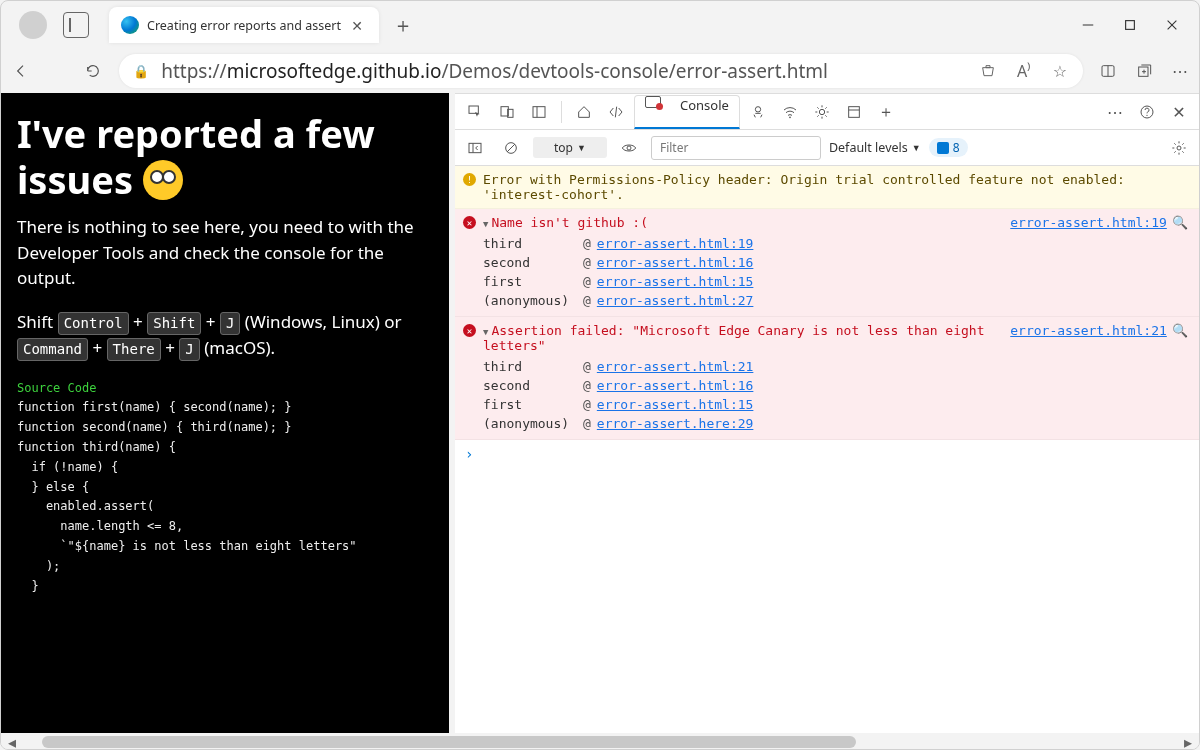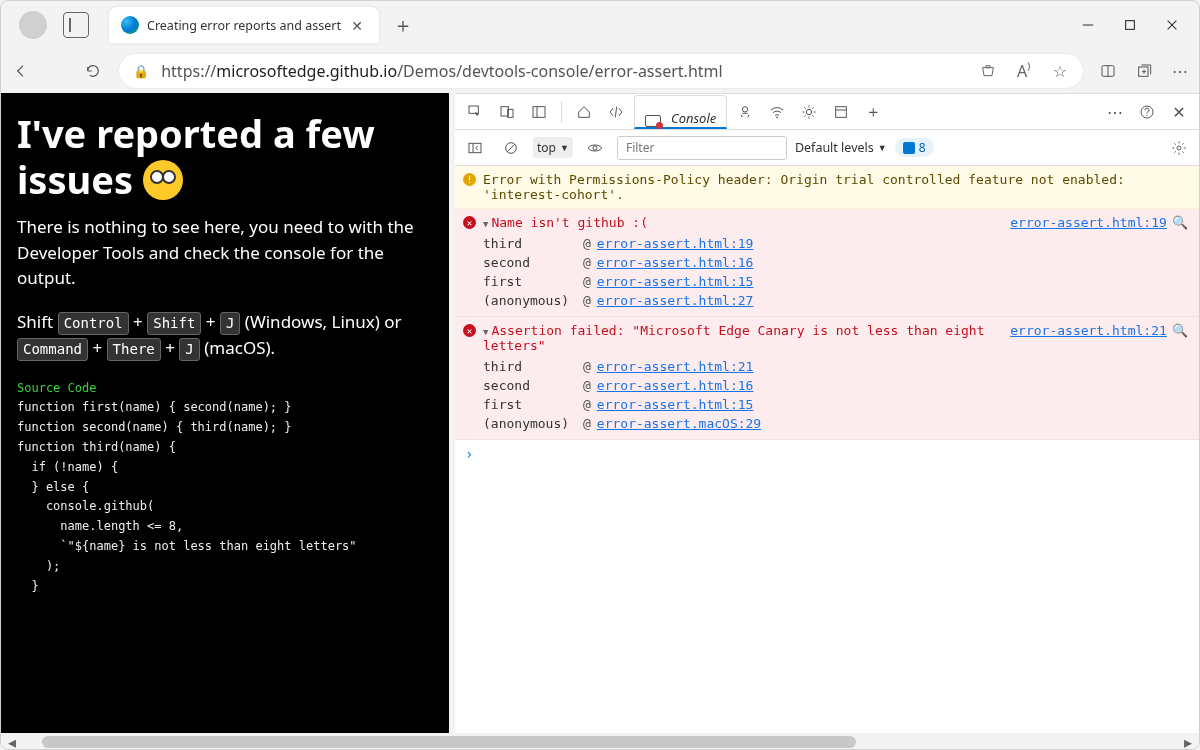--- a/index.html
+++ b/index.html
@@ -17,21 +17,21 @@
 .newtab { font-size: 20px; color: #555; margin-left: 14px; cursor: pointer; }
 .win-controls { margin-left: auto; display: flex; gap: 28px; padding-right: 12px; }
 .win-btn { width: 14px; height: 14px; display: flex; align-items: center; justify-content: center; cursor: pointer; color: #333; }
 
 
 .addrbar { height: 44px; display: flex; align-items: center; padding: 0 10px; gap: 16px; }
 .nav-btn { width: 20px; height: 20px; display: flex; align-items: center; justify-content: center; cursor: pointer; color: #555; }
 .nav-btn.dis { opacity: .35; }
 .url-box { flex: 1; background: #fff; border-radius: 18px; height: 34px; display: flex; align-items: center; padding: 0 14px; box-shadow: 0 0 3px rgba(0,0,0,0.08); }
 .lock { color: #888; margin-right: 12px; font-size: 13px; }
-.url { font-size: 16px; color: #555; }
+.url { font-size: 19px; color: #555; }
 .url .host { color: #222; }
 .url-right { margin-left: auto; display: flex; gap: 18px; color: #666; }
 .url-icon { width: 18px; height: 18px; cursor: pointer; display: flex; align-items: center; justify-content: center; }
 .tbar-icons { display: flex; gap: 18px; color: #555; }
 
 
 .split { display: flex; height: calc(750px - 48px - 44px - 18px); }
 .page { width: 448px; background: #000; color: #fff; padding: 18px 16px; overflow: hidden; position: relative; }
 .resizer { width: 6px; background: #f3f3f3; cursor: col-resize; }
 .devtools { flex: 1; background: #fff; display: flex; flex-direction: column; border-top: 1px solid #ddd; }
@@ -44,29 +44,29 @@
 .emoji::after { right: 7px; }
 .page p { font-size: 17px; line-height: 1.5; margin-bottom: 18px; }
 .kbd { display: inline-block; background: #333; border: 1px solid #666; border-radius: 3px; padding: 0 5px; font-family: monospace; font-size: 14px; }
 .code-block { background: #000; font-family: Consolas, monospace; font-size: 12px; line-height: 1.65; margin-top: 6px; }
 .code-title { color: #3dd13d; }
 .code-block .ln { white-space: pre; color: #eee; }
 
 
 .dt-row1 { height: 36px; display: flex; align-items: center; border-bottom: 1px solid #ddd; padding: 0 6px; gap: 4px; }
 .dt-ico { width: 28px; height: 28px; display: flex; align-items: center; justify-content: center; color: #555; cursor: pointer; border-radius: 4px; }
-.dt-tab { display: flex; align-items: flex-end; gap: 10px; padding: 0 10px; height: 34px; font-size: 13px; color: #333; border-bottom: 2px solid transparent; cursor: pointer; font-style: italic; }
+.dt-tab { display: flex; align-items: flex-start; gap: 19px; padding: 0 10px; height: 34px; font-size: 13px; color: #333; border-bottom: 2px solid transparent; cursor: pointer; }
 .dt-tab.active { border: 1px solid #ddd; border-bottom: 2px solid #0078d4; border-radius: 4px 4px 0 0; background: #fff; }
 .console-ico { position: relative; width: 16px; height: 12px; border: 1.5px solid #555; border-radius: 2px; }
 .console-ico::after { content: ""; position: absolute; right: -3px; bottom: -3px; width: 7px; height: 7px; background: #d13438; border-radius: 50%; }
 .spacer { flex: 1; }
 
 
 .dt-row2 { height: 36px; display: flex; align-items: center; border-bottom: 1px solid #ddd; padding: 0 6px; gap: 8px; }
-.ctx { padding: 2px 4px; background: #eee; border-radius: 3px; font-size: 12px; color: #333; display: flex; align-items: center; gap: 4px; }
+.ctx { padding: 2px 21px; background: #eee; border-radius: 3px; font-size: 12px; color: #333; display: flex; align-items: center; gap: 4px; }
 .filter { border: 1px solid #ccc; border-radius: 3px; height: 24px; padding: 0 8px; font-size: 12px; width: 170px; color: #777; display: flex; align-items: center; }
 .levels { font-size: 12.5px; color: #333; display: flex; align-items: center; gap: 4px; cursor: pointer; }
 .issue-badge { display: flex; align-items: center; gap: 4px; background: #e6f2fb; border-radius: 10px; padding: 1px 8px; font-size: 12px; color: #0062b1; cursor: pointer; }
 .issue-badge .dot { width: 12px; height: 12px; background: #0078d4; border-radius: 2px; }
 
 
 .msgs { flex: 1; overflow: auto; font-family: Consolas, monospace; font-size: 13px; }
 .msg { padding: 6px 10px 6px 28px; position: relative; border-bottom: 1px solid rgba(0,0,0,0.04); }
 .msg.warn { background: #fffbe6; color: #5c4a00; }
 .msg.err { background: #fdecee; color: #c50f1f; }
@@ -187,21 +187,21 @@
       <span> (macOS).</span>
     </p>
     <div class="code-block">
       <div class="code-title">Source Code</div>
       <div id="code-lines">
           <div class="ln">function first(name) { second(name); }</div>
           <div class="ln">function second(name) { third(name); }</div>
           <div class="ln">function third(name) {</div>
           <div class="ln">  if (!name) {</div>
           <div class="ln">  } else {</div>
-          <div class="ln">    console.github(</div>
+          <div class="ln">    enabled.assert(</div>
           <div class="ln">      name.length &lt;= 8,</div>
           <div class="ln">      `"${name} is not less than eight letters"</div>
           <div class="ln">    );</div>
           <div class="ln">  }</div>
         </div>
     </div>
   </div>
 
   <div class="resizer"></div>
 
@@ -375,21 +375,21 @@
               <span class="stack-loc">error-assert.html:16</span>
             </div>
             <div class="stack-row">
               <span class="stack-fn">first</span>
               <span class="stack-at">@</span>
               <span class="stack-loc">error-assert.html:15</span>
             </div>
             <div class="stack-row">
               <span class="stack-fn">(anonymous)</span>
               <span class="stack-at">@</span>
-              <span class="stack-loc">error-assert.macOS:29</span>
+              <span class="stack-loc">error-assert.here:29</span>
             </div>
           </div>
         </div>
         <div class="prompt">›</div>
       </div>
   </div>
 </div>
 
 <div class="hscroll">
   <div class="ar">◂</div>

